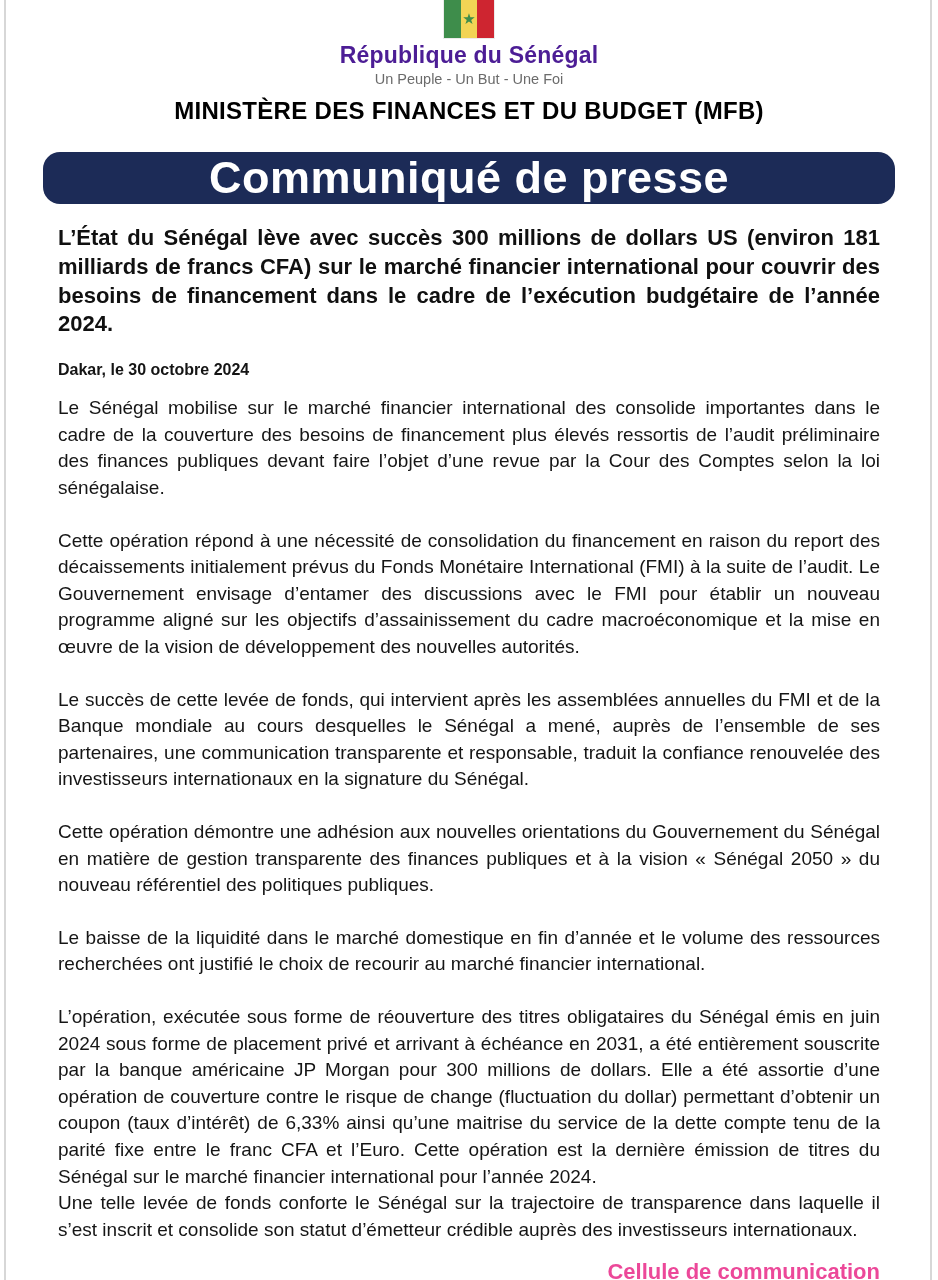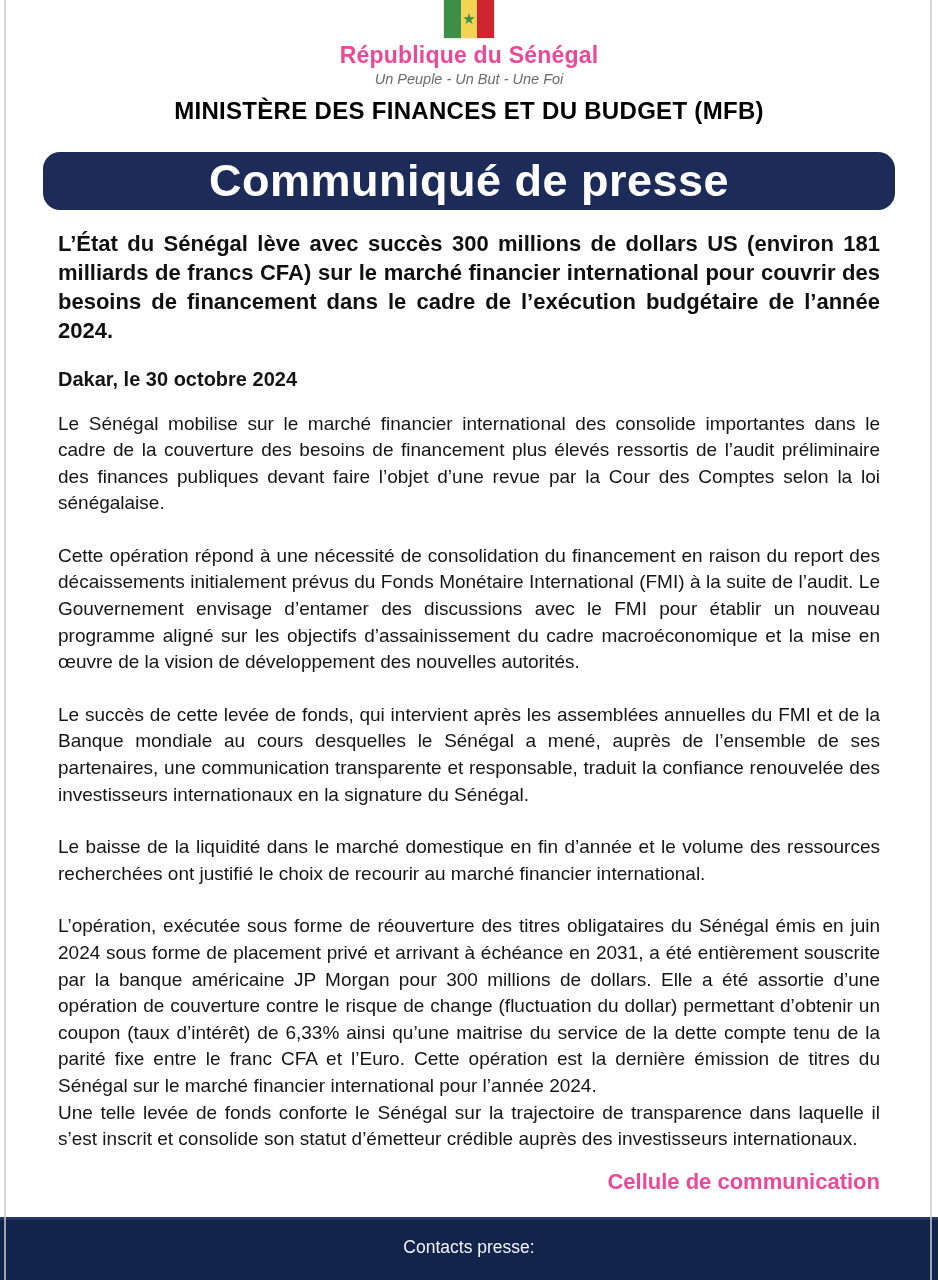--- a/index.html
+++ b/index.html
@@ -28,42 +28,42 @@
   .header{display:flex;flex-direction:column;align-items:center;margin-top:0;}
   .flag{width:50px;height:38px;display:flex;box-shadow:0 0 0 1px rgba(0,0,0,.08);}
   .flag .stripe{flex:1;position:relative;}
   .flag .g{background:var(--flag_green);}
   .flag .y{background:var(--flag_yellow);}
   .flag .r{background:var(--flag_red);}
   .flag .star{
     position:absolute;left:50%;top:50%;transform:translate(-50%,-54%);
     color:var(--flag_green);font-size:15px;line-height:1;
   }
-  .republic{font-weight:700;font-size:23px;color:#ec4899;margin-top:4px;letter-spacing:.2px;}
-  .motto{font-style:italic;font-size:14.5px;color:#6b6b6b;margin-top:2px;}
+  .republic{font-weight:700;font-size:23px;color:#4c1d95;margin-top:4px;letter-spacing:.2px;}
+  .motto{font-size:14.5px;color:#6b6b6b;margin-top:2px;}
   .ministry{font-weight:700;font-size:24px;color:#000000;margin-top:10px;letter-spacing:.3px;}
 
   .banner{
     margin:27px auto 0;
     width:852px;height:73px;
     background:var(--banner_navy);
     border-radius:17px;
     display:flex;align-items:center;justify-content:center;
   }
   .banner-title{
     color:#ffffff;font-weight:700;font-size:45px;letter-spacing:.5px;
   }
 
   .content{padding:0 58px;}
   .lead{
     margin-top:20px;
     font-weight:700;font-size:22px;line-height:1.31;
     text-align:justify;color:#101010;
   }
-  .dateline{margin-top:16px;font-weight:700;font-size:20px;}
+  .dateline{margin-top:16px;font-weight:700;font-size:16px;}
   .body-par{
     font-size:19px;line-height:1.4;text-align:justify;
     margin:0;color:#151515;
   }
   .body-par + .body-par{margin-top:26px;}
   .body-par.first{margin-top:2px;}
   .body-par.tight{margin-top:0;}
   .signature{
     margin-top:16px;text-align:right;
     font-weight:700;font-size:22px;color:#ec4899;
@@ -101,20 +101,21 @@
 <div class="banner">
   <span class="banner-title">Communiqué de presse</span>
 </div>
 
 <div class="content">
   <p class="lead">L’État du Sénégal lève avec succès 300 millions de dollars US (environ 181 milliards de francs CFA) sur le marché financier international pour couvrir des besoins de financement dans le cadre de l’exécution budgétaire de l’année 2024.</p>
   <p class="dateline">Dakar, le 30 octobre 2024</p>
   <p class="body-par first">Le Sénégal mobilise sur le marché financier international des consolide importantes dans le cadre de la couverture des besoins de financement plus élevés ressortis de l’audit préliminaire des finances publiques devant faire l’objet d’une revue par la Cour des Comptes selon la loi sénégalaise.</p>
   <p class="body-par">Cette opération répond à une nécessité de consolidation du financement en raison du report des décaissements initialement prévus du Fonds Monétaire International (FMI) à la suite de l’audit. Le Gouvernement envisage d’entamer des discussions avec le FMI pour établir un nouveau programme aligné sur les objectifs d’assainissement du cadre macroéconomique et la mise en œuvre de la vision de développement des nouvelles autorités.</p>
   <p class="body-par">Le succès de cette levée de fonds, qui intervient après les assemblées annuelles du FMI et de la Banque mondiale au cours desquelles le Sénégal a mené, auprès de l’ensemble de ses partenaires, une communication transparente et responsable, traduit la confiance renouvelée des investisseurs internationaux en la signature du Sénégal.</p>
+  <p class="body-par">Cette opération démontre une adhésion aux nouvelles orientations du Gouvernement du Sénégal en matière de gestion transparente des finances publiques et à la vision « Sénégal 2050 » du nouveau référentiel des politiques publiques.</p>
   <p class="body-par">Le baisse de la liquidité dans le marché domestique en fin d’année et le volume des ressources recherchées ont justifié le choix de recourir au marché financier international.</p>
   <p class="body-par">L’opération, exécutée sous forme de réouverture des titres obligataires du Sénégal émis en juin 2024 sous forme de placement privé et arrivant à échéance en 2031, a été entièrement souscrite par la banque américaine JP Morgan pour 300 millions de dollars. Elle a été assortie d’une opération de couverture contre le risque de change (fluctuation du dollar) permettant d’obtenir un coupon (taux d’intérêt) de 6,33% ainsi qu’une maitrise du service de la dette compte tenu de la parité fixe entre le franc CFA et l’Euro. Cette opération est la dernière émission de titres du Sénégal sur le marché financier international pour l’année 2024.</p>
   <p class="body-par tight">Une telle levée de fonds conforte le Sénégal sur la trajectoire de transparence dans laquelle il s’est inscrit et consolide son statut d’émetteur crédible auprès des investisseurs internationaux.</p>
   <p class="signature">Cellule de communication</p>
 </div>
 
 <div class="footer">
   <div>Contacts presse:</div>
 
 </div>

